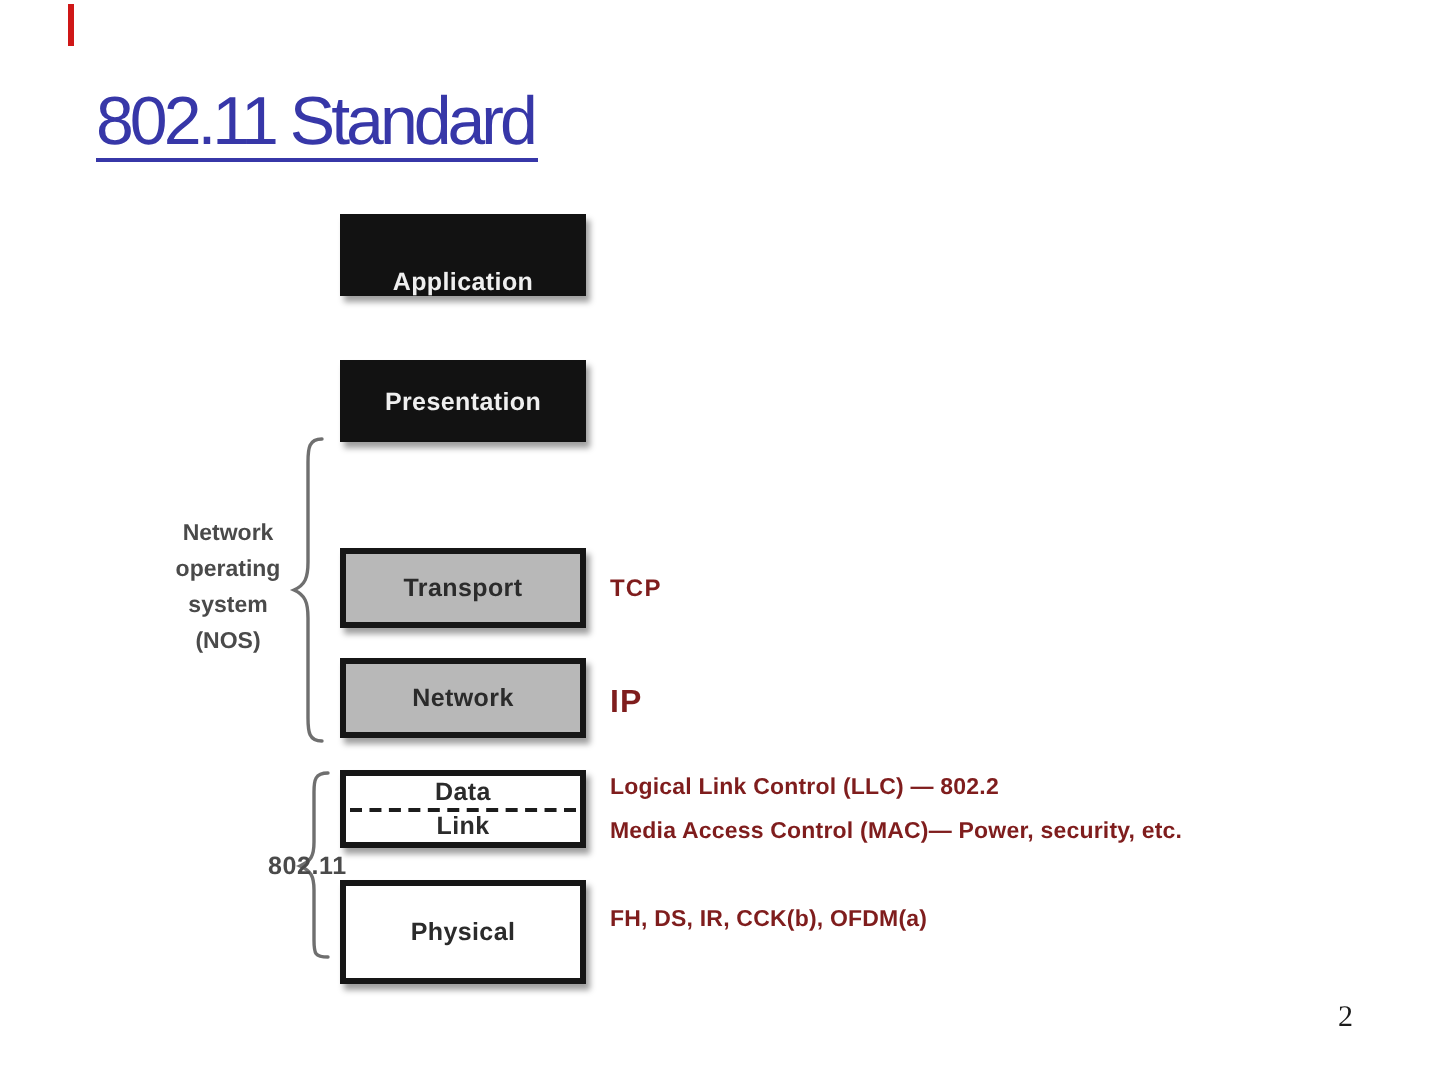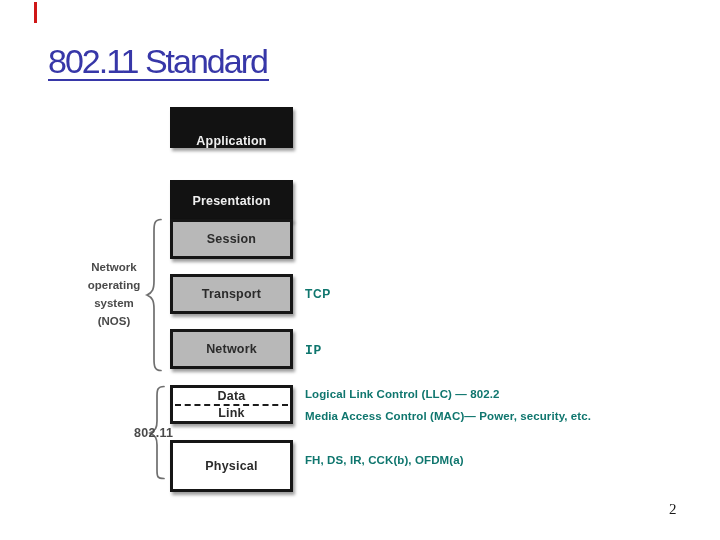--- a/index.html
+++ b/index.html
@@ -35,25 +35,25 @@
   .brace{position:absolute;}
   .nos-label{
     position:absolute;left:76px;top:258px;width:76px;text-align:center;
     font-weight:bold;font-size:11.5px;line-height:18px;color:#4a4a4a;
   }
   .l80211{
     position:absolute;left:102px;top:426px;
     font-weight:bold;font-size:12.5px;color:#4a4a4a;letter-spacing:.3px;margin-left:32px;
   }
   .rlabel{
-    position:absolute;left:305px;font-weight:bold;color:#0f766e;
+    position:absolute;left:305px;font-weight:bold;color:#7f1d1d;
     font-size:11.5px;white-space:nowrap;letter-spacing:.1px;
   }
   .r-tcp{top:287px;font-size:12px;letter-spacing:.6px;}
-  .r-ip{top:343px;font-size:13px;letter-spacing:.6px;font-family:Liberation Mono, monospace;}
+  .r-ip{top:343px;font-size:16px;letter-spacing:.6px;}
   .r-llc{top:388px;}
   .r-mac{top:410px;}
   .r-phy{top:454px;}
   .page-number{
     position:absolute;left:669px;top:501px;
     font-family:"Liberation Serif",serif;font-size:15px;color:#1a1a1a;
   }
 </style>
 </head>
 <body>
@@ -62,23 +62,20 @@
 
   <div class="red-marker"></div>
 
   <div class="title">802.11 Standard</div>
 
   <div class="layer black lay-app">
     <span>Application</span>
   </div>
   <div class="layer black lay-pres">
     <span>Presentation</span>
-  </div>
-  <div class="layer gray lay-sess">
-    <span>Session</span>
   </div>
   <div class="layer gray lay-trans">
     <span>Transport</span>
   </div>
   <div class="layer gray lay-net">
     <span>Network</span>
   </div>
   <div class="layer white lay-dl">
     <div class="dl-row">Data</div>
     <div class="dl-divider"></div>

